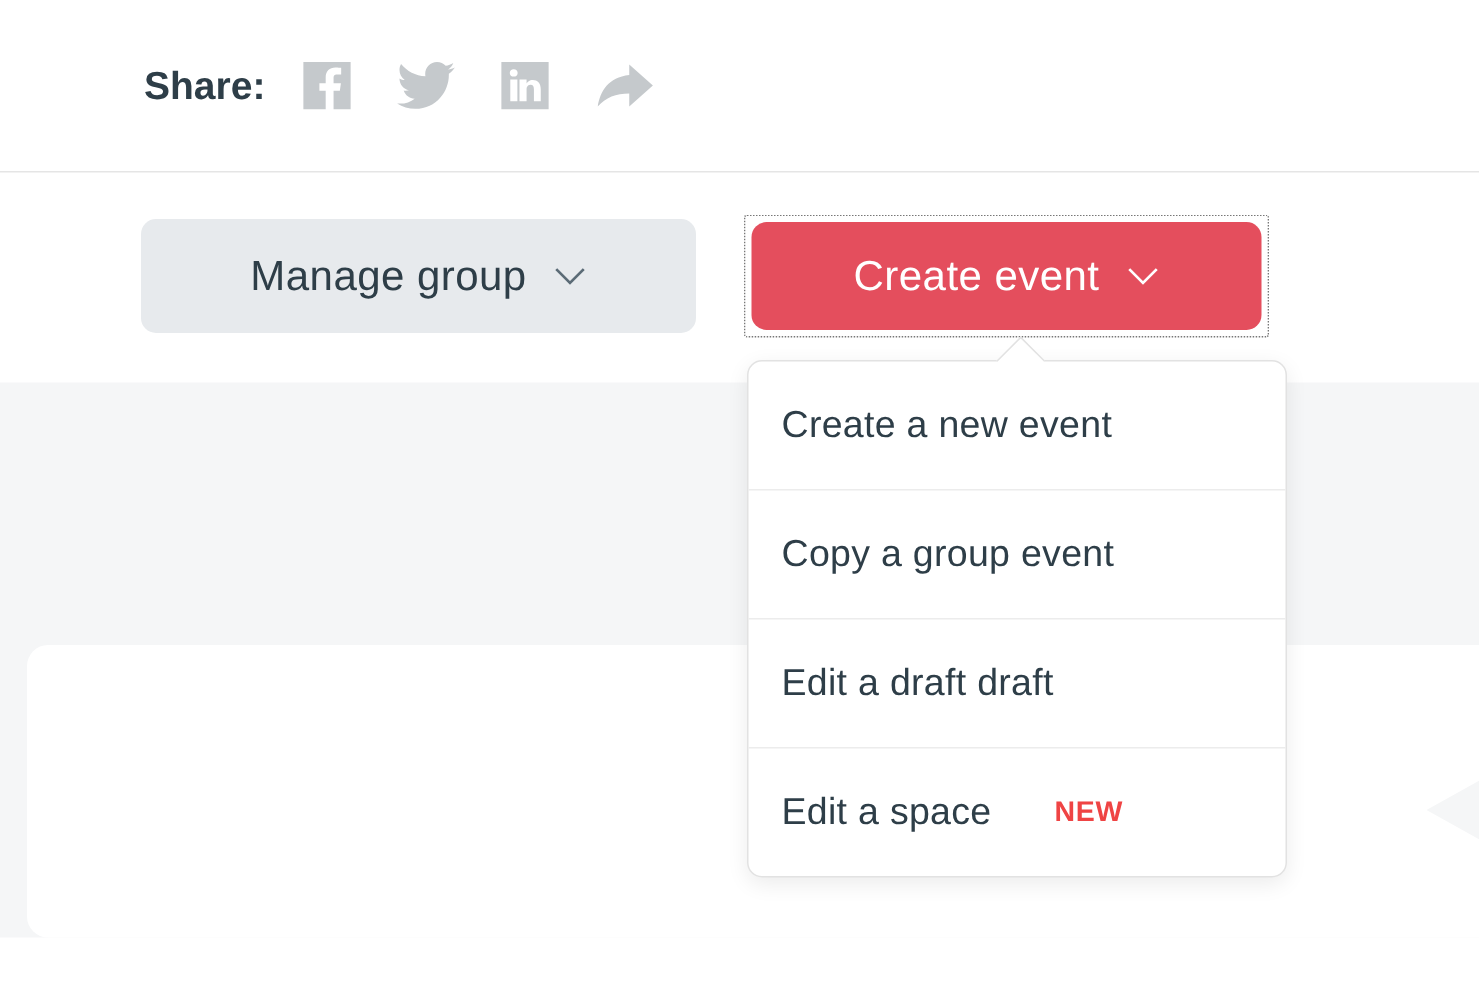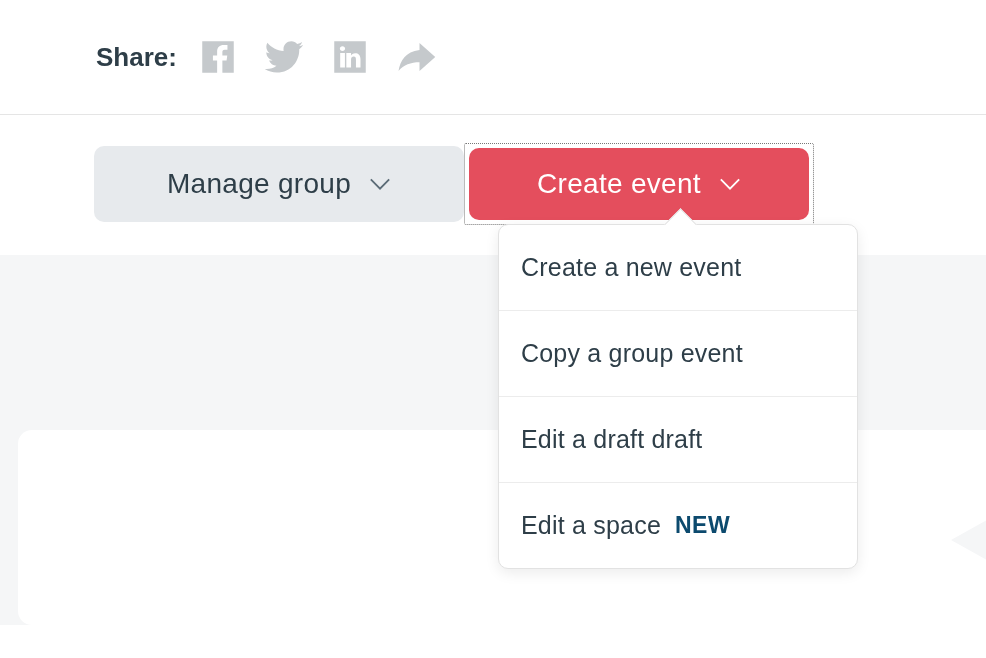--- a/index.html
+++ b/index.html
@@ -68,40 +68,41 @@
       width: 370px;
       background: #e7eaed;
       color: #2e3e48;
     }
     .btn-create-wrap {
       position: relative;
       padding: 4px;
       border: 1px dotted #777;
       border-radius: 2px;
       width: 350px;
+      margin-left: 32px;
     }
     .btn-create {
       width: 100%;
       height: 72px;
       background: #e44e5d;
       color: #ffffff;
     }
     .chevron {
       width: 22px;
       height: 14px;
     }
     .chevron-dark {
       stroke: #5b6b76;
     }
     .chevron-light {
       stroke: #ffffff;
     }
     .dropdown {
       position: absolute;
-      top: 224px;
+      top: 240px;
       left: 498px;
       width: 360px;
       background: #ffffff;
       border: 1px solid #e2e2e2;
       border-radius: 10px;
       box-shadow: 0 4px 14px rgba(0,0,0,0.08);
       z-index: 10;
     }
     .dropdown::before {
       content: "";
@@ -123,24 +124,25 @@
       cursor: pointer;
       display: flex;
       align-items: center;
       gap: 14px;
       letter-spacing: 0.2px;
     }
     .dropdown-item:last-child {
       border-bottom: none;
     }
     .badge-new {
-      color: #0c4a6e;
+      color: #ef4444;
       font-weight: 700;
-      font-size: 23px;
+      font-size: 19px;
       letter-spacing: 0.5px;
+      margin-left: 28px;
     }
     .bg-gray {
       position: absolute;
       top: 255px;
       left: 0;
       right: 0;
       height: 370px;
       background: #f5f6f7;
       z-index: -1;
     }

